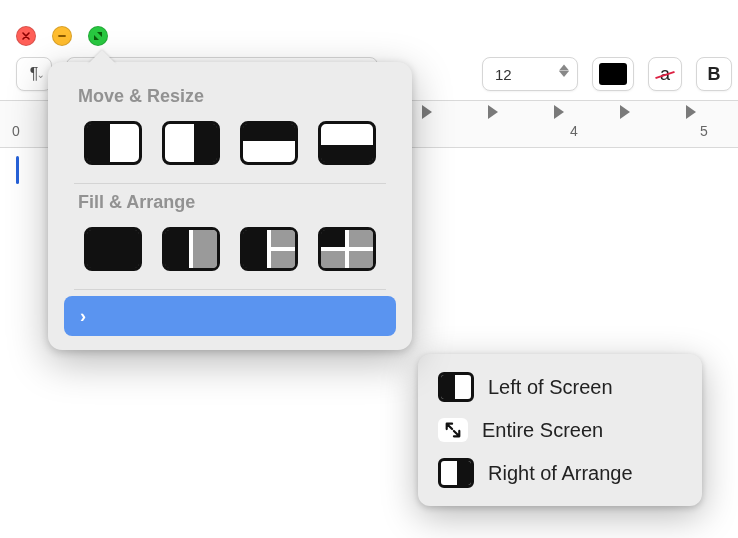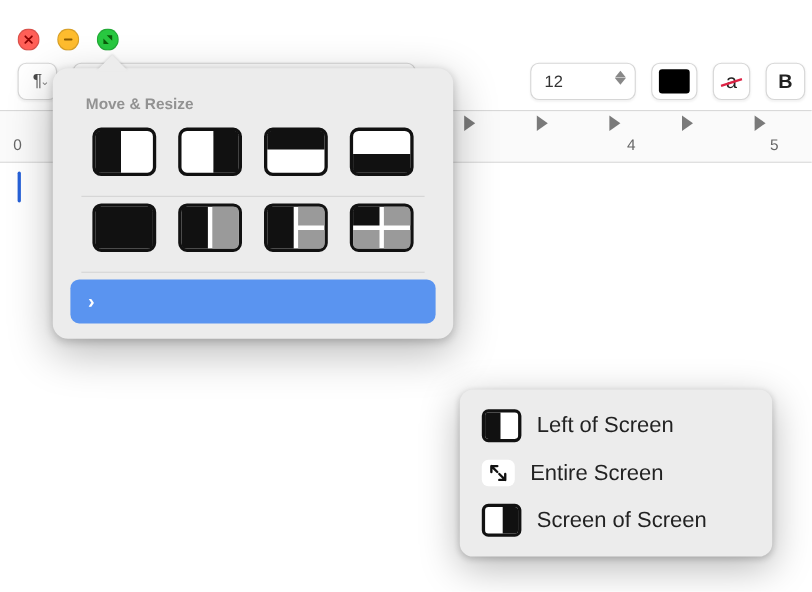--- a/index.html
+++ b/index.html
@@ -31,21 +31,21 @@
 
 
 .cursor-bar{ position:absolute; top:156px; left:16px; width:3px; height:28px; background:#2661d8; border-radius:2px;}
 
 
 .caret { position:absolute; top:50px; left:88px; width:0;height:0;border-left:14px solid transparent;border-right:14px solid transparent;border-bottom:14px solid #ececec; filter:drop-shadow(0 -1px 1px rgba(0,0,0,0.12)); z-index:10;}
 .caret-inner{ position:absolute; top:52px; left:89px; width:0;height:0;border-left:13px solid transparent;border-right:13px solid transparent;border-bottom:13px solid #ececec; z-index:11;}
 
 
 .popover { position:absolute; top:62px; left:48px; width:348px; background:#ececec; border-radius:14px; box-shadow:0 12px 40px rgba(0,0,0,0.28), 0 2px 8px rgba(0,0,0,0.18); padding:18px 8px 8px 8px; z-index:5;}
-.section-title { color:#929292; font-size:14px; font-weight:600; padding:6px 14px 10px 22px; }
+.section-title { color:#929292; font-size:18px; font-weight:600; padding:6px 14px 10px 22px; }
 .icon-row { display:flex; justify-content:space-around; padding:4px 18px 16px 18px; }
 .tile { width:52px; height:38px; border:3px solid #111; border-radius:8px; background:#fff; position:relative; }
 .tile .fill{ position:absolute; background:#111; }
 .hr{ height:1px; background:#d4d4d4; margin:2px 18px; }
 
 
 .mr-left .fill{ left:0;top:0;bottom:0;width:45%; border-radius:4px 0 0 4px;}
 .mr-right .fill{ right:0;top:0;bottom:0;width:45%; border-radius:0 4px 4px 0;}
 .mr-top .fill{ left:0;right:0;top:0;height:45%; border-radius:4px 4px 0 0;}
 .mr-bottom .fill{ left:0;right:0;bottom:0;height:45%; border-radius:0 0 4px 4px;}
@@ -143,20 +143,21 @@
         <div class="fill"></div>
       </div>
     <div class="tile mr-top">
         <div class="fill"></div>
       </div>
     <div class="tile mr-bottom">
         <div class="fill"></div>
       </div>
   </div>
   <div class="hr"></div>
+  <div class="section-title">Fill &amp; Arrange</div>
   <div class="icon-row">
     <div class="tile fa-full">
         <div class="fill"></div>
       </div>
     <div class="tile fa-half">
         <div class="fill"></div>
       </div>
     <div class="tile fa-three">
         <div class="fill"></div>
       </div>
@@ -183,15 +184,15 @@
       <svg viewBox="0 0 20 20">
           <path d="M3 9 L3 3 L9 3 M3 3 L9 9 M17 11 L17 17 L11 17 M17 17 L11 11" stroke="#111" stroke-width="2.4" fill="none" stroke-linecap="round" stroke-linejoin="round"></path>
         </svg>
     </div>
     <span>Entire Screen</span>
   </div>
   <div class="sm-item">
     <div class="sm-icon sm-right">
         <div class="fill"></div>
       </div>
-    <span>Screen of Screen</span>
+    <span>Right of Arrange</span>
   </div>
 </div>
 
 </body></html>

